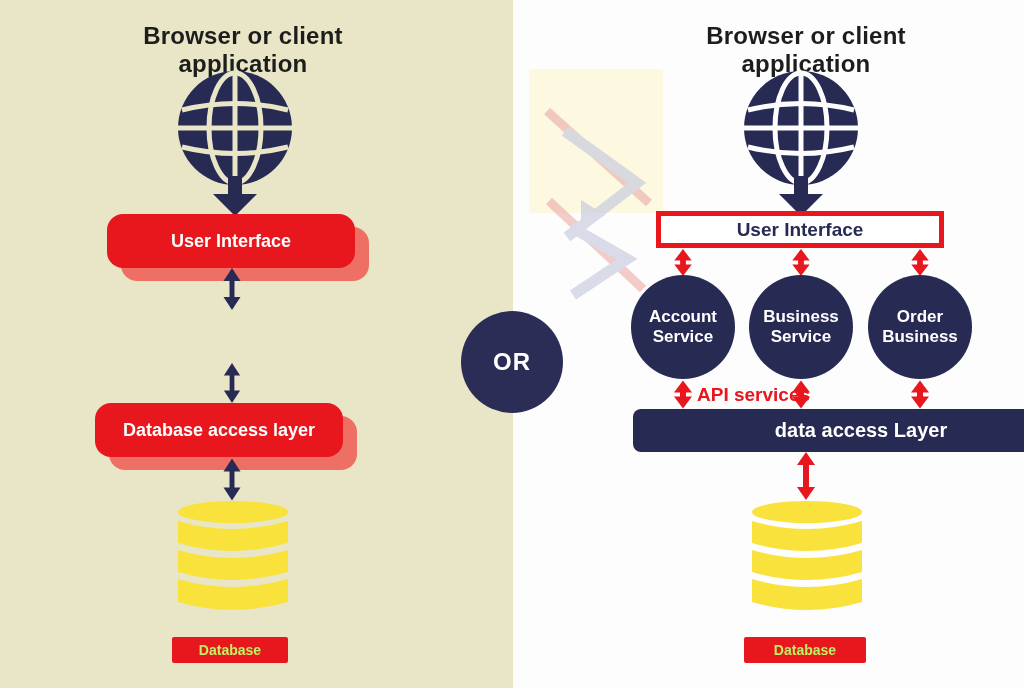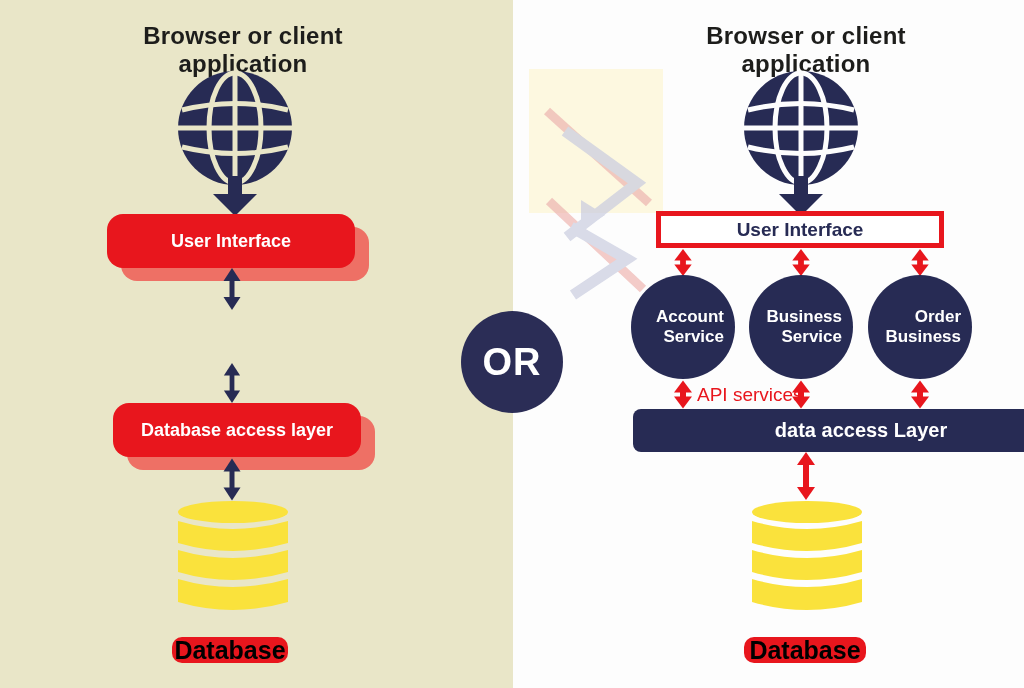--- a/index.html
+++ b/index.html
@@ -65,21 +65,21 @@
   .service-circle {
     position: absolute;
     width: 104px; height: 104px;
     top: 275px;
     border-radius: 50%;
     background: var(--navy);
     color: #fff;
     font-weight: 700;
     font-size: 17px;
     line-height: 1.18;
-    text-align: right;
+    text-align: center;
     display: flex;
     align-items: center;
     justify-content: center;
   }
   .service-circle span { display: block; width: 82px; }
 
   .data-layer-bar {
     position: absolute;
     left: 633px; top: 409px;
     width: 360px; height: 43px;
@@ -92,49 +92,49 @@
     align-items: center;
     justify-content: center;
     padding-left: 48px;
   }
 
   .db-label {
     position: absolute;
     top: 637px;
     height: 26px;
     background: var(--red);
-    border-radius: 10px;
-    color: #000000;
-    font-weight: 700;
-    font-size: 25px;
+    border-radius: 2px;
+    color: #bef264;
+    font-weight: 700;
+    font-size: 14px;
     display: flex;
     align-items: center;
     justify-content: center;
   }
 
   .or-circle {
     position: absolute;
     left: 461px; top: 311px;
     width: 102px; height: 102px;
     border-radius: 50%;
     background: #2b2d56;
     color: #fff;
     font-weight: 800;
-    font-size: 38px;
+    font-size: 24px;
     letter-spacing: 1px;
     display: flex;
     align-items: center;
     justify-content: center;
   }
 
   .api-label {
     position: absolute;
     left: 697px; top: 384px;
     color: var(--red);
-    font-weight: 400;
+    font-weight: 700;
     font-size: 19px;
     white-space: nowrap;
   }
 
   svg { display: block; }
   .globe-fill { fill: var(--navy); }
   .globe-lines { stroke-width: 5; fill: none; }
   .globe-lines.on-beige { stroke: var(--beige); }
   .globe-lines.on-white { stroke: #fdfdfd; }
   .navy-arrow line { stroke: var(--navy); stroke-width: 5; }
@@ -187,21 +187,21 @@
     <polygon points="12,42 3.5,29 20.5,29"></polygon>
   </svg>
 
 
   <svg class="abs navy-arrow" style="left:220px; top:363px;" width="24" height="40" viewBox="0 0 24 42">
     <line x1="12" y1="10" x2="12" y2="32"></line>
     <polygon points="12,0 3.5,13 20.5,13"></polygon>
     <polygon points="12,42 3.5,29 20.5,29"></polygon>
   </svg>
 
-  <div class="layer-box" style="left:113px; top:403px;">Database access layer</div>
+  <div class="layer-box" style="left:95px; top:403px;">Database access layer</div>
 
   <svg class="abs navy-arrow" style="left:220px; top:457px;" width="24" height="45" viewBox="0 0 24 42">
     <line x1="12" y1="10" x2="12" y2="32"></line>
     <polygon points="12,0 3.5,13 20.5,13"></polygon>
     <polygon points="12,42 3.5,29 20.5,29"></polygon>
   </svg>
 
   <svg class="abs" style="left:177px; top:500px;" width="112" height="122" viewBox="0 0 112 122">
     <ellipse class="cyl" cx="56" cy="12" rx="55" ry="11"></ellipse>
     <path class="cyl" d="M1 21 Q56 37 111 21 L111 43 Q56 59 1 43 Z"></path>

